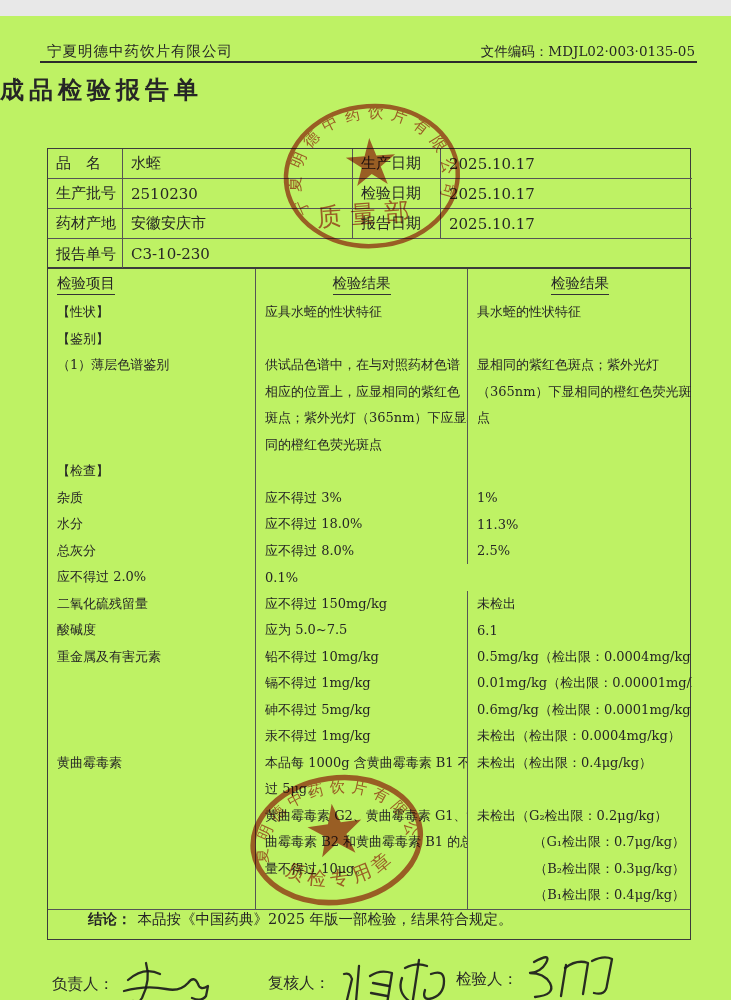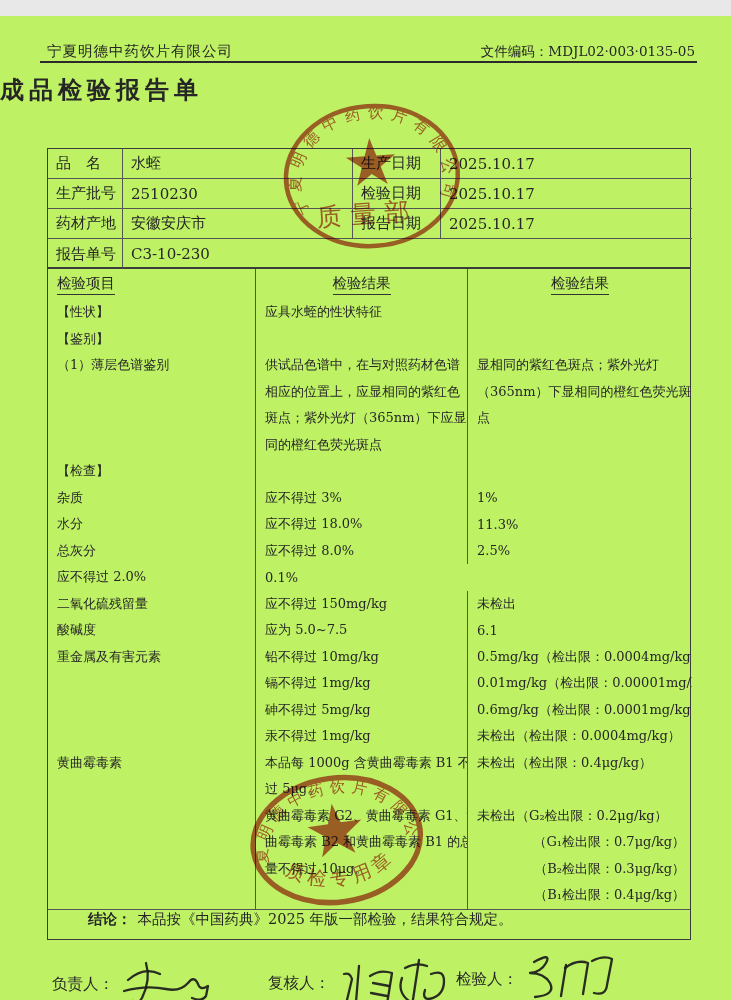--- a/index.html
+++ b/index.html
@@ -97,20 +97,21 @@
           <span>检验结果</span>
         </div>
       <div class="mh c3">
           <span>检验结果</span>
         </div>
     </div>
 
     <div class="m-row">
         <div class="mc vr">【性状】</div>
         <div class="mc vr">应具水蛭的性状特征</div>
+        <div class="mc">具水蛭的性状特征</div>
       </div>
     <div class="m-row">
         <div class="mc vr">【鉴别】</div>
         <div class="mc vr"></div>
         <div class="mc"></div>
       </div>
     <div class="m-row">
         <div class="mc vr">（1）薄层色谱鉴别</div>
         <div class="mc vr">供试品色谱中，在与对照药材色谱</div>
         <div class="mc">显相同的紫红色斑点；紫外光灯</div>

